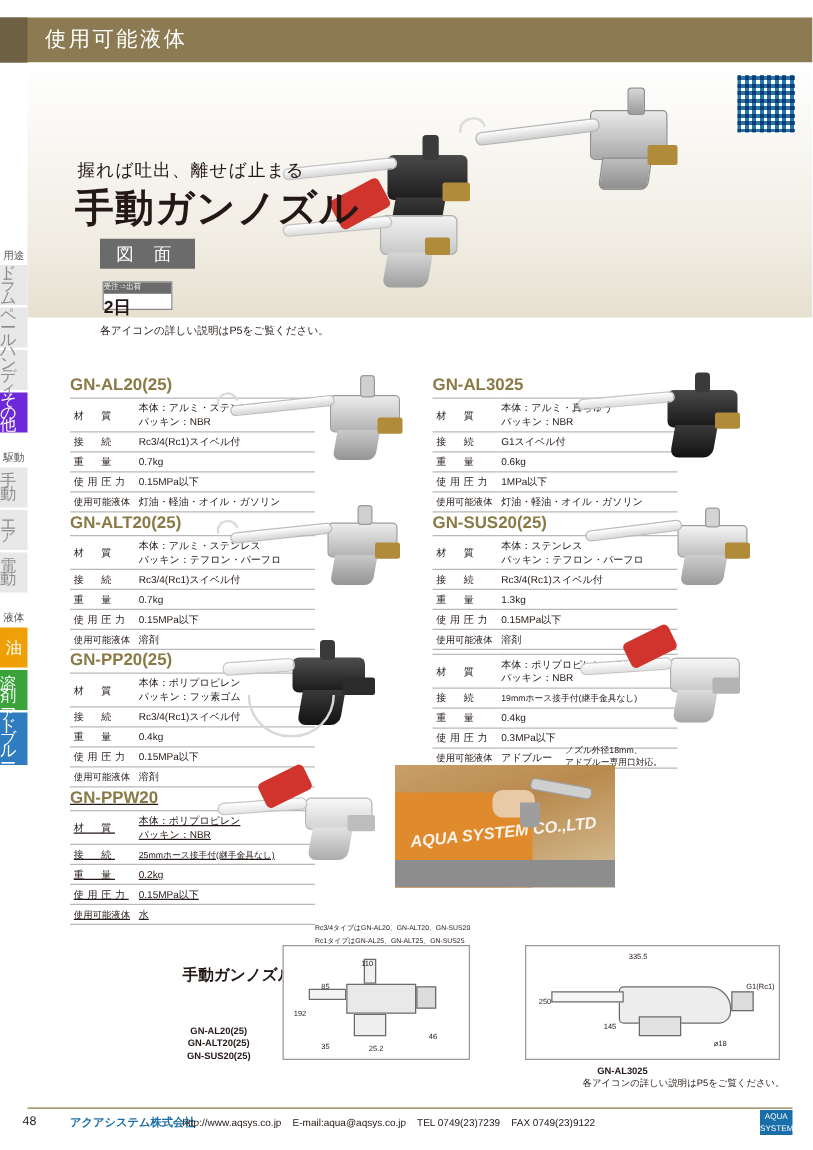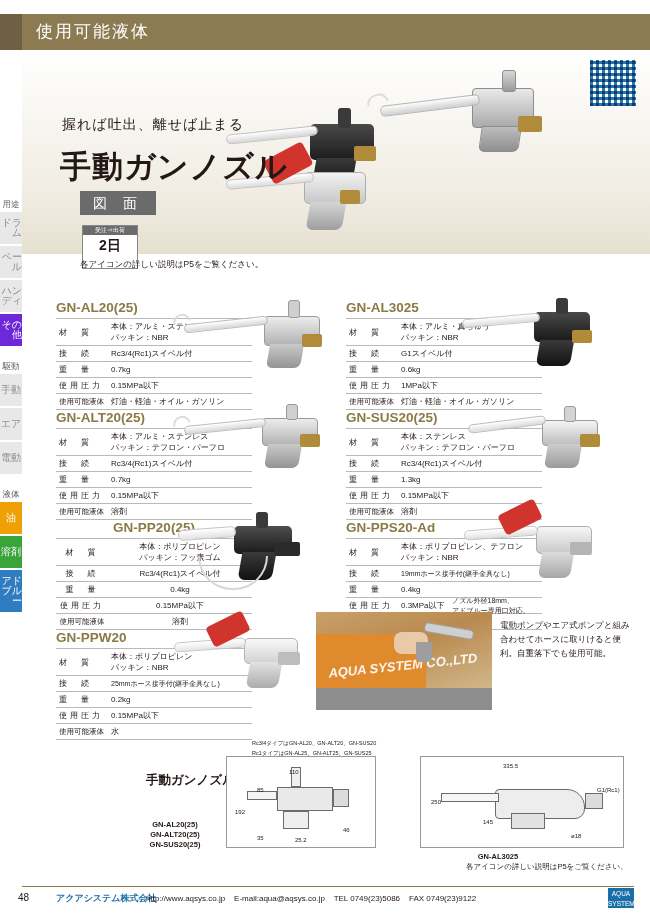--- a/index.html
+++ b/index.html
@@ -26,35 +26,35 @@
     position:absolute; left:36px; top:20px;
     font-size:17px; color:#ffffff; letter-spacing:2px; font-weight:normal;
   }
 
   
   .hero {
     position:absolute; left:22px; top:50px; width:628px; height:204px;
     background:linear-gradient(to bottom,#ffffff 0%, #f0ece2 72%, #e6e0d0 100%);
   }
   .hero-sub {
-    position:absolute; left:40px; top:66px; font-size:14px; color:#231815;
+    position:absolute; left:40px; top:78px; font-size:14px; color:#231815;
     letter-spacing:1px;
   }
   .hero-title {
     position:absolute; left:38px; top:96px; font-size:31px; font-weight:bold;
     letter-spacing:1px; color:#231815;
   }
   .zumen-box {
     position:absolute; left:58px; top:141px; width:76px; height:24px;
     background:#6b6b6b; color:#fff; font-size:14px; letter-spacing:6px;
     text-align:center; line-height:24px;
   }
   .lead-box {
-    position:absolute; left:60px; top:175px; width:56px; height:44px;
-    border:1px solid #888; background:#fff; text-align:center;
+    position:absolute; left:60px; top:175px; width:56px; height:23px;
+    border:1px solid #888; background:#fff; text-align:left;
   }
   .lead-box .lb-top {
     font-size:6px; background:#6b6b6b; color:#fff; display:block; line-height:9px;
   }
   .lead-box .lb-days { font-size:14px; font-weight:bold; line-height:20px; display:block; }
   .icon-note {
     position:absolute; left:58px; top:209px; font-size:8.5px; color:#231815;
   }
   .qr {
     position:absolute; right:14px; top:10px; width:46px; height:46px;
@@ -66,22 +66,22 @@
   }
 
   
   .rail { position:absolute; left:0; top:196px; width:22px; }
   .rail-label {
     width:22px; font-size:8.5px; color:#5a5a5a; text-align:center;
     padding:3px 0; line-height:10px;
   }
   .rail-tab {
     width:22px; height:32px; margin-bottom:2px; background:#e8e8e8; color:#8d8d8d;
-    font-size:10px; display:flex; align-items:center; justify-content:center;
-    writing-mode:horizontal-tb; text-align:right; line-height:10px;
+    font-size:13px; display:flex; align-items:center; justify-content:center;
+    writing-mode:horizontal-tb; text-align:left; line-height:10px;
   }
   .rail-tab.active { background:#6d28d9; color:#ffffff; }
   .rail-tab.oil { background:#f0a007; color:#fff; }
   .rail-tab.sol { background:#3aa33a; color:#fff; }
   .rail-tab.ad  { background:#2f7dc0; color:#fff; }
   .rail-gap { height:10px; }
 
   
   .caution {
     position:absolute; left:60px; top:262px; width:560px;
@@ -373,21 +373,21 @@
       </table>
     <div style="position:absolute;left:110px;top:-14px;width:190px;height:86px;">
       <div style="position:absolute;left:86px;top:24px;width:56px;height:26px;background:linear-gradient(180deg,#f4f4f4,#bdbdbd);border:1px solid #9a9a9a;border-radius:4px;"></div>
       <div style="position:absolute;left:108px;top:10px;width:12px;height:16px;background:#d4d4d4;border:1px solid #9a9a9a;border-radius:3px;"></div>
       <div style="position:absolute;left:12px;top:24px;width:78px;height:9px;background:linear-gradient(180deg,#fff,#dadada);border:1px solid #bcbcbc;border-radius:5px;transform:rotate(-7deg);"></div>
       <div style="position:absolute;left:90px;top:48px;width:34px;height:24px;background:linear-gradient(180deg,#cdcdcd,#9a9a9a);border-radius:0 0 6px 6px;transform:skewX(-10deg);"></div>
       <div style="position:absolute;left:124px;top:38px;width:20px;height:13px;background:#b08b3a;border-radius:2px;"></div>
     </div>
   </div>
 
-  <div class="prod" style="left:56px; top:520px;text-align:center;">
+  <div class="prod" style="left:56px; top:520px;">
     <div class="prod-name">GN-PP20(25)</div>
     <table class="spec">
       <tbody>
           <tr>
             <td class="k">材　質</td>
             <td class="v" style="white-space:pre-line;">本体：ポリプロピレン
 パッキン：フッ素ゴム</td>
           </tr>
       <tr>
             <td class="k">接　続</td>
@@ -411,21 +411,20 @@
       <div style="position:absolute;left:66px;top:18px;width:58px;height:28px;background:linear-gradient(180deg,#4e4e4e,#1a1a1a);border-radius:5px;"></div>
       <div style="position:absolute;left:88px;top:4px;width:12px;height:16px;background:#3a3a3a;border-radius:3px;"></div>
       <div style="position:absolute;left:10px;top:20px;width:58px;height:11px;background:linear-gradient(180deg,#fff,#e2e2e2);border:1px solid #c6c6c6;border-radius:5px;transform:rotate(-4deg);"></div>
       <div style="position:absolute;left:72px;top:44px;width:34px;height:28px;background:linear-gradient(180deg,#3a3a3a,#121212);border-radius:0 0 7px 7px;transform:skewX(-10deg);"></div>
       <div style="position:absolute;left:106px;top:34px;width:26px;height:14px;background:#2b2b2b;border-radius:2px;"></div>
       <div style="position:absolute;left:30px;top:48px;width:70px;height:34px;border:2px solid #d8d8d8;border-top:none;border-radius:0 0 40px 40px;"></div>
     </div>
   </div>
 
   <div class="prod" style="left:346px; top:520px;">
-    <div class="prod-name">GN-PPS20-Ad</div>
     <table class="spec">
       <tbody>
           <tr>
             <td class="k">材　質</td>
             <td class="v" style="white-space:pre-line;">本体：ポリプロピレン、テフロン
 パッキン：NBR</td>
           </tr>
       <tr>
             <td class="k">接　続</td>
             <td class="v" style="font-size:7px;">19mmホース接手付(継手金具なし)</td>
@@ -448,21 +447,21 @@
 アドブルー専用口対応。</div>
     <div style="position:absolute;left:110px;top:-14px;width:190px;height:90px;">
       <div style="position:absolute;left:80px;top:20px;width:56px;height:28px;background:linear-gradient(180deg,#f6f6f6,#c9c9c9);border:1px solid #adadad;border-radius:5px;"></div>
       <div style="position:absolute;left:8px;top:22px;width:74px;height:10px;background:linear-gradient(180deg,#fff,#e0e0e0);border:1px solid #c6c6c6;border-radius:5px;transform:rotate(-4deg);"></div>
       <div style="position:absolute;left:44px;top:0px;width:40px;height:22px;background:#d0342c;border-radius:4px;transform:rotate(-26deg);"></div>
       <div style="position:absolute;left:84px;top:46px;width:32px;height:26px;background:linear-gradient(180deg,#dcdcdc,#a6a6a6);border-radius:0 0 7px 7px;transform:skewX(-10deg);"></div>
       <div style="position:absolute;left:114px;top:36px;width:22px;height:13px;background:#b4b4b4;border-radius:2px;"></div>
     </div>
   </div>
 
-  <div class="prod" style="left:56px; top:630px;">
+  <div class="prod" style="left:56px; top:630px;text-decoration:underline;">
     <div class="prod-name">GN-PPW20</div>
     <table class="spec">
       <tbody>
           <tr>
             <td class="k">材　質</td>
             <td class="v" style="white-space:pre-line;">本体：ポリプロピレン
 パッキン：NBR</td>
           </tr>
       <tr>
             <td class="k">接　続</td>
@@ -494,21 +493,20 @@
   <div class="photo">
     <div class="drum"></div>
     <div class="floor"></div>
     <div class="logo">AQUA SYSTEM CO.,LTD</div>
     <div style="position:absolute;left:70px;top:4px;width:96px;height:52px;">
       <div style="position:absolute;left:8px;top:16px;width:34px;height:22px;background:#e8c9a8;border-radius:8px;"></div>
       <div style="position:absolute;left:38px;top:10px;width:50px;height:10px;background:#cfcfcf;border:1px solid #9e9e9e;border-radius:4px;transform:rotate(10deg);"></div>
       <div style="position:absolute;left:30px;top:26px;width:16px;height:20px;background:#9e9e9e;border-radius:0 0 5px 5px;"></div>
     </div>
   </div>
-  <div class="photo-text">電動ポンプやエア式ポンプと組み合わせてホースに取りけると便利。自重落下でも使用可能。</div>
 
   <div class="draw-title">手動ガンノズル図面</div>
 
   <div class="draw-box" style="left:226px; top:756px; width:150px; height:92px;">
     <div style="position:absolute;left:20px;top:22px;width:110px;height:52px;">
       <div style="position:absolute;left:30px;top:8px;width:56px;height:24px;border:1px solid #6b6b6b;background:#e9e9e9;"></div>
       <div style="position:absolute;left:0px;top:12px;width:30px;height:9px;border:1px solid #6b6b6b;background:#f4f4f4;"></div>
       <div style="position:absolute;left:44px;top:-12px;width:10px;height:20px;border:1px solid #6b6b6b;background:#f0f0f0;"></div>
       <div style="position:absolute;left:36px;top:32px;width:26px;height:18px;border:1px solid #6b6b6b;background:#efefef;"></div>
       <div style="position:absolute;left:86px;top:10px;width:16px;height:18px;border:1px solid #6b6b6b;background:#dcdcdc;"></div>
@@ -544,19 +542,19 @@
   <div class="note-right">各アイコンの詳しい説明はP5をご覧ください。</div>
 
   <div class="foot-rule"></div>
   <div class="page-num">48</div>
   <div class="foot-logo">アクアシステム株式会社</div>
   <div class="foot-info">
     <span>http://www.aqsys.co.jp</span>
     &nbsp;&nbsp;
     <span>E-mail:aqua@aqsys.co.jp</span>
     &nbsp;&nbsp;
-    <span>TEL 0749(23)5086</span>
+    <span>TEL 0749(23)7239</span>
     &nbsp;&nbsp;
     <span>FAX 0749(23)9122</span>
   </div>
   <div class="foot-badge">AQUA SYSTEM</div>
 
 </div>
 
 </body></html>

